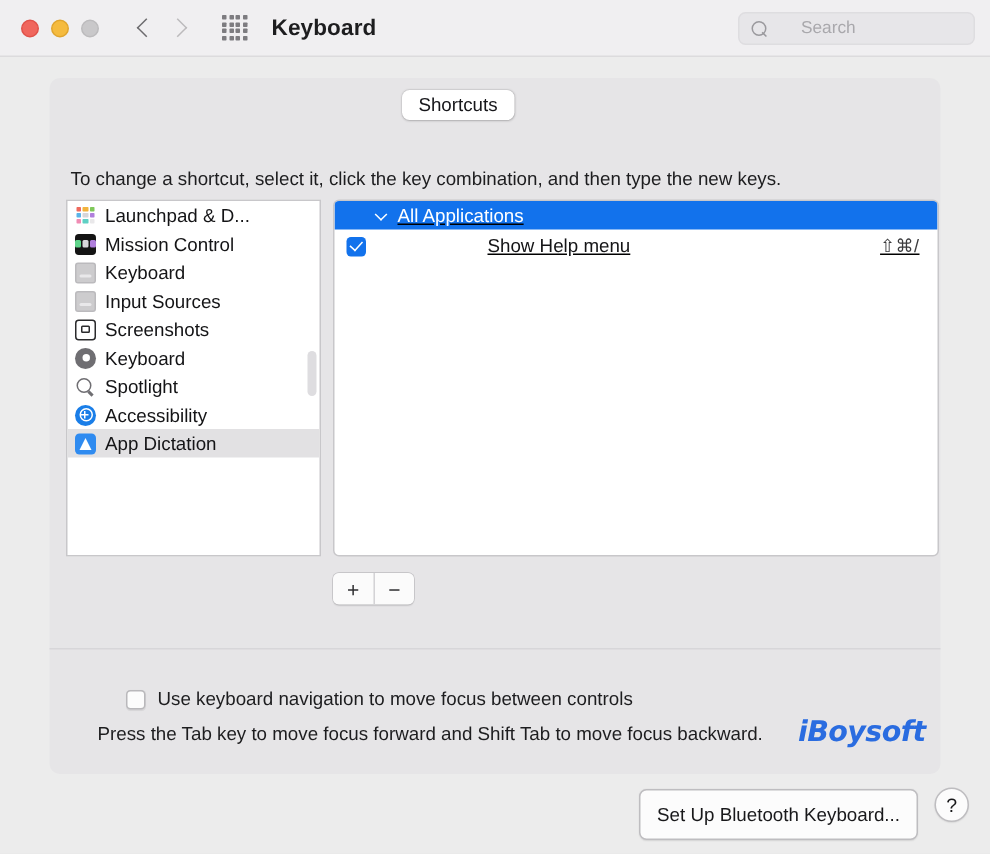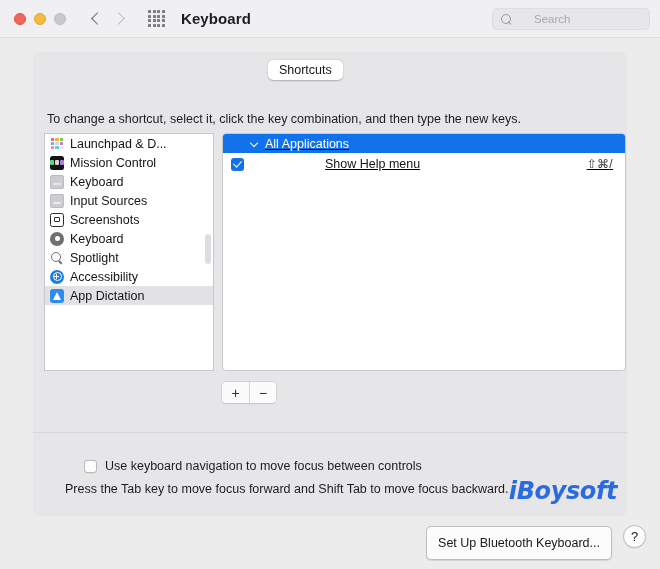--- a/index.html
+++ b/index.html
@@ -330,21 +330,21 @@
   .navhint {
     position: absolute;
     left: 32px; top: 430px;
     font-size: 12.5px; color: #1d1d1f;
     white-space: nowrap;
   }
   .watermark {
     position: absolute;
     right: 10px; top: 425px;
     font-family: "DejaVu Sans", sans-serif;
-    font-size: 24px; font-weight: bold; font-style: italic;
+    font-size: 19px; font-weight: bold; font-style: italic;
     color: #2a6ce0; letter-spacing: -0.4px;
   }
 
   
   .footer {
     position: absolute;
     left: 0; right: 0; bottom: 0;
     height: 53px;
   }
   .btn-bt {

